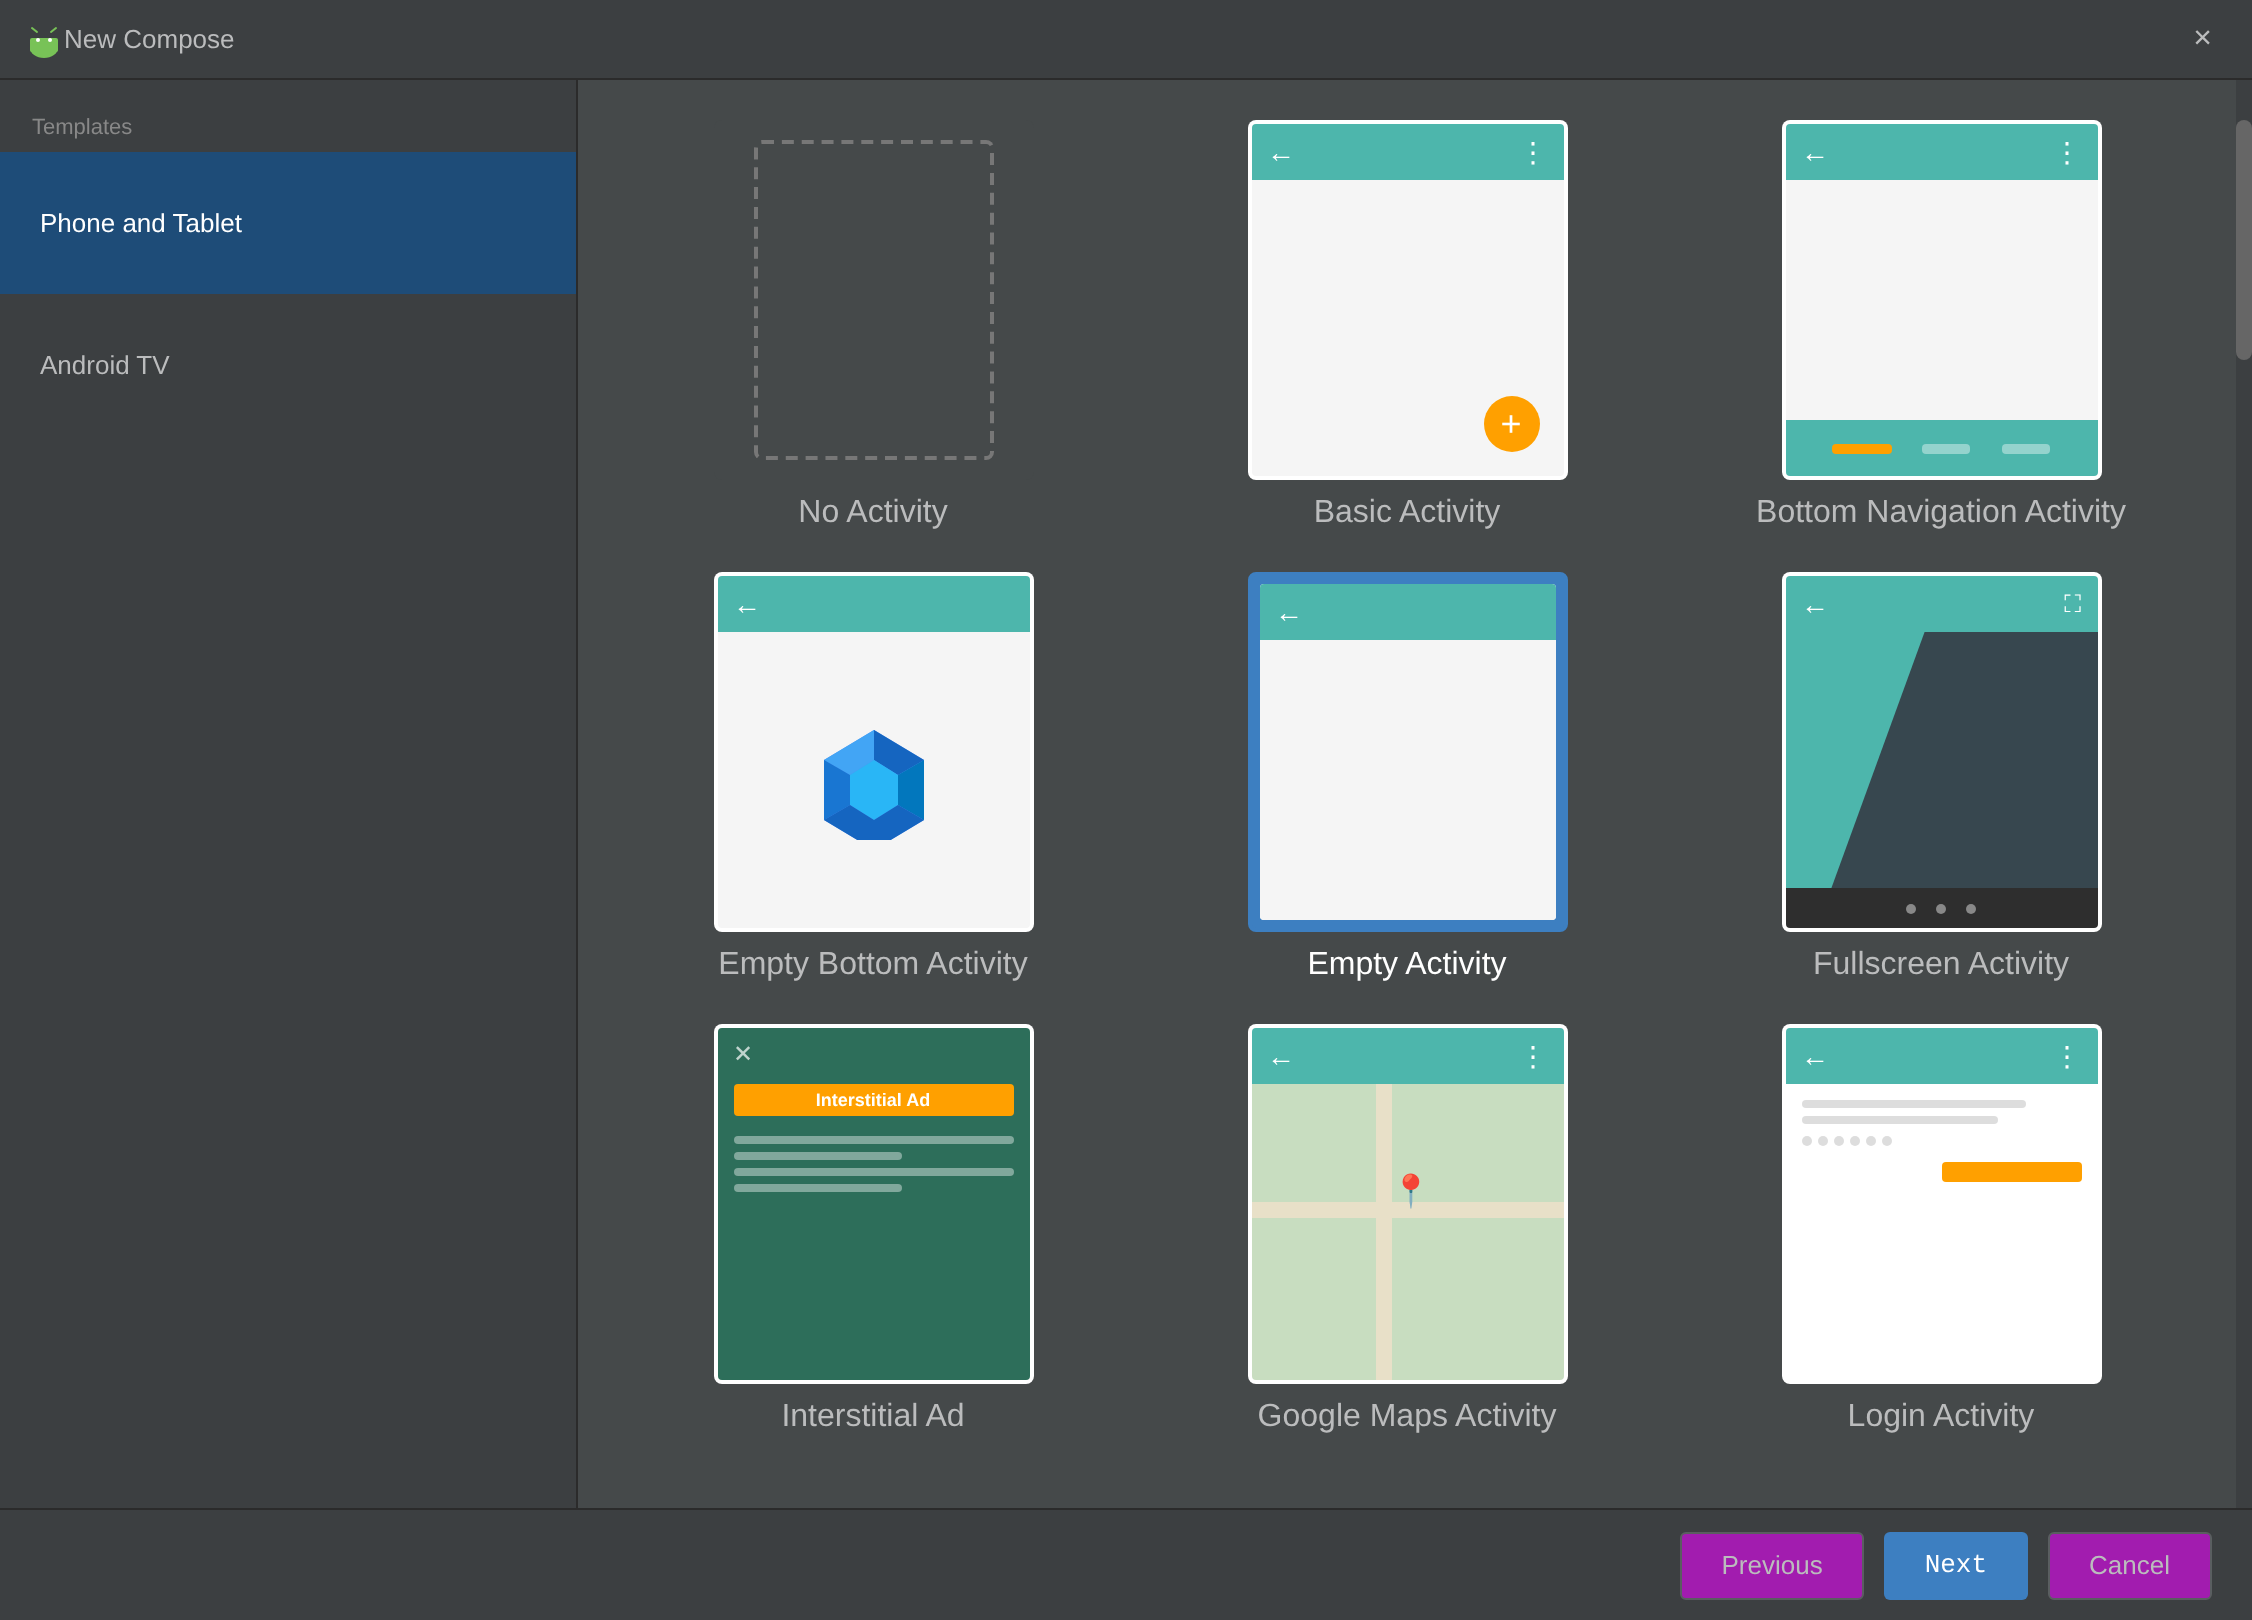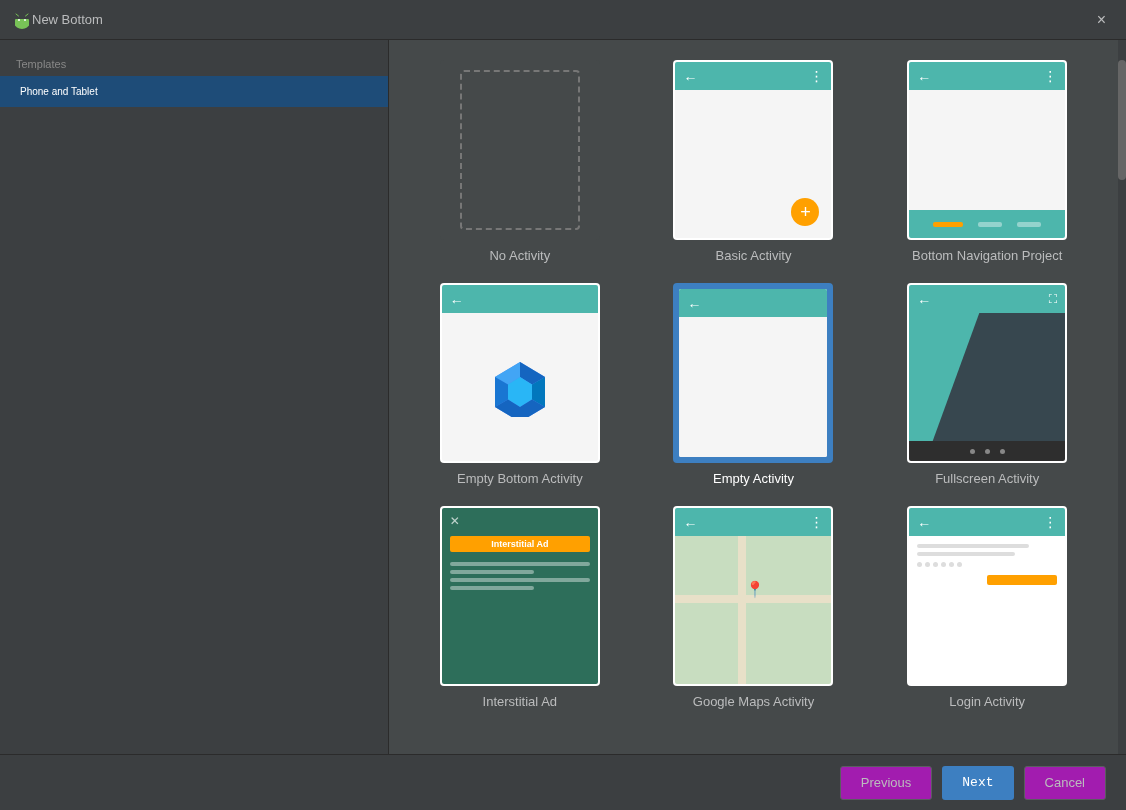--- a/index.html
+++ b/index.html
@@ -38,36 +38,36 @@
 
     
     .main-layout {
       display: flex;
       flex: 1;
       overflow: hidden;
     }
 
     
     .sidebar {
-      width: 389px;
+      width: 289px;
       background: #3c3f41;
       flex-shrink: 0;
       padding-top: 10px;
       border-right: 1px solid #2b2b2b;
     }
     .sidebar-section-label {
       padding: 8px 16px 6px;
       font-size: 11px;
       color: #888;
       text-transform: none;
       font-weight: 400;
     }
     .sidebar-item {
-      padding: 10px 20px;
-      font-size: 10px;
+      padding: 28px 20px;
+      font-size: 13px;
       cursor: pointer;
       color: #bbbcbd;
     }
     .sidebar-item.active {
       background: #1e4c78;
       color: #ffffff;
     }
 
     
     .content-area {
@@ -107,21 +107,21 @@
       border: 2px solid #3d7fc1;
       background: #3d7fc1;
       padding: 4px;
     }
     .template-item.selected .template-preview .phone-inner {
       border-radius: 2px;
     }
 
     .template-label {
       margin-top: 8px;
-      font-size: 13px;
+      font-size: 16px;
       color: #bbbcbd;
       text-align: center;
     }
     .template-item.selected .template-label {
       color: #ffffff;
     }
 
     
     .no-activity-box {
       width: 120px;
@@ -379,29 +379,30 @@
 
 <div class="title-bar">
   <svg class="android-logo" viewBox="0 0 40 40">
     <ellipse cx="20" cy="28" rx="14" ry="10" fill="#78C257"></ellipse>
     <rect x="6" y="18" width="28" height="14" rx="2" fill="#78C257"></rect>
     <ellipse cx="14" cy="20" rx="2" ry="2" fill="white"></ellipse>
     <ellipse cx="26" cy="20" rx="2" ry="2" fill="white"></ellipse>
     <line x1="13" y1="12" x2="8" y2="8" stroke="#78C257" stroke-width="2" stroke-linecap="round"></line>
     <line x1="27" y1="12" x2="32" y2="8" stroke="#78C257" stroke-width="2" stroke-linecap="round"></line>
   </svg>
-  <span class="title-bar-title">New Bottom</span>
+  <span class="title-bar-title">New Compose</span>
   <span class="title-bar-close">×</span>
 </div>
 
 <div class="main-layout">
 
   <div class="sidebar">
     <div class="sidebar-section-label">Templates</div>
     <div class="sidebar-item active">Phone and Tablet</div>
+    <div class="sidebar-item">Android TV</div>
   </div>
 
   <div class="content-area">
     <div class="template-grid">
 
       <div class="template-item">
         <div class="template-preview" style="background:#45494a; display:flex; align-items:center; justify-content:center;">
           <div class="no-activity-box"></div>
         </div>
         <div class="template-label">No Activity</div>
@@ -430,21 +431,21 @@
               <span class="phone-topbar-dots">⋮</span>
             </div>
             <div class="phone-body"></div>
             <div style="height:28px; background:#4db6ac; display:flex; align-items:center; justify-content:space-around; padding: 0 16px;">
               <div style="width:30px; height:5px; background:#FFA000; border-radius:2px;"></div>
               <div style="width:24px; height:5px; background:rgba(255,255,255,0.4); border-radius:2px;"></div>
               <div style="width:24px; height:5px; background:rgba(255,255,255,0.4); border-radius:2px;"></div>
             </div>
           </div>
         </div>
-        <div class="template-label">Bottom Navigation Project</div>
+        <div class="template-label">Bottom Navigation Activity</div>
       </div>
 
       <div class="template-item">
         <div class="template-preview">
           <div class="phone-mockup">
             <div class="phone-topbar" style="background:#4db6ac;">
               <span class="phone-topbar-arrow">←</span>
             </div>
             <div class="phone-body" style="display:flex; align-items:center; justify-content:center;">
 

